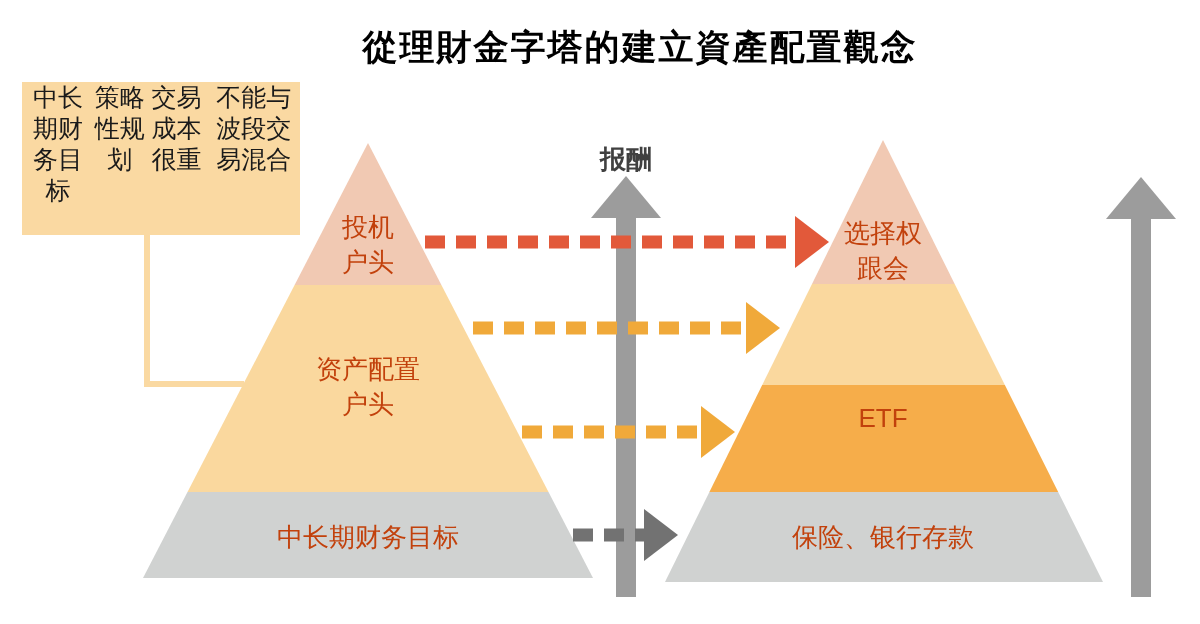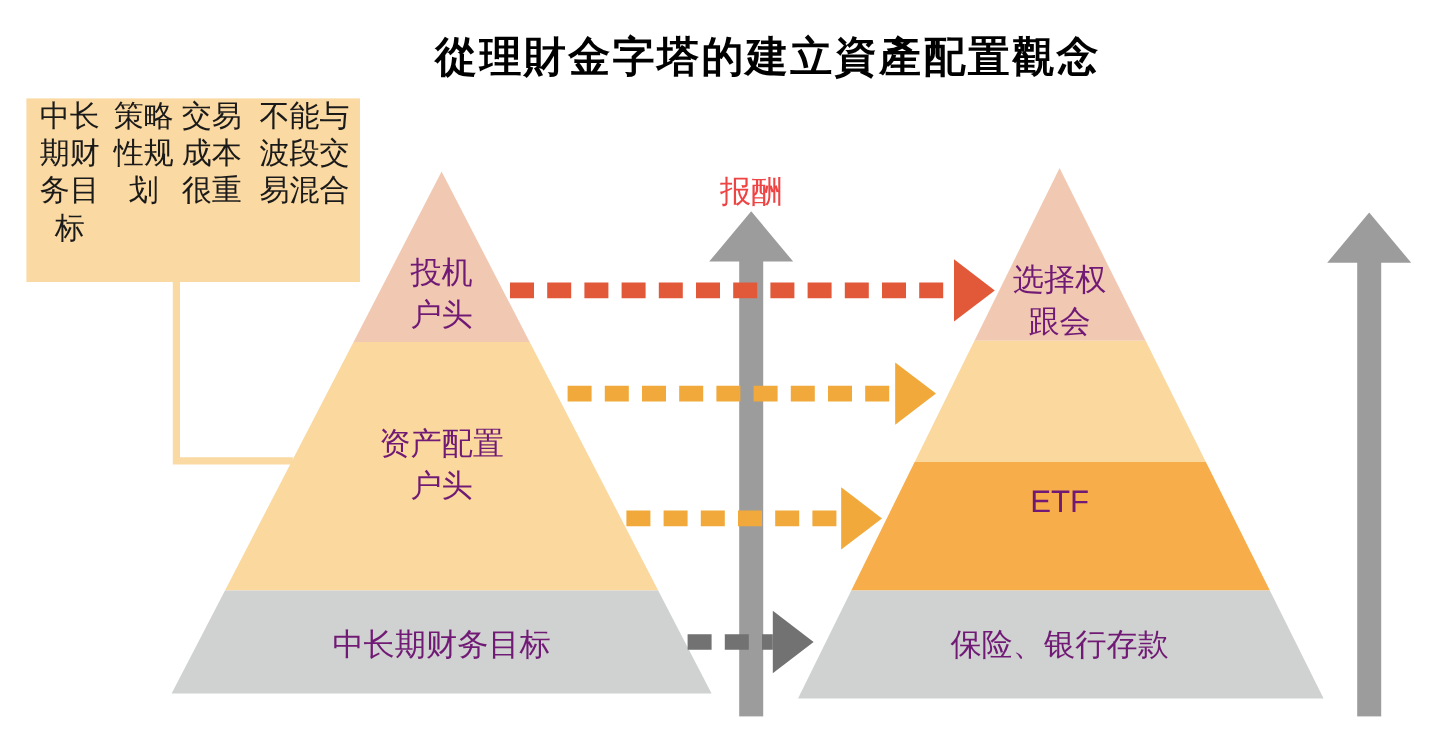--- a/index.html
+++ b/index.html
@@ -22,28 +22,28 @@
   .callout{
     position:absolute;left:22px;top:82px;width:278px;height:153px;
     background:#FAD9A2;
     display:flex;flex-direction:row;justify-content:center;
     text-align:center;
     font-size:25px;line-height:31px;color:#1a1a1a;
   }
   .lbl{
     position:absolute;
     text-align:center;
-    font-size:26px;line-height:35px;color:#701a75;
+    font-size:26px;line-height:35px;color:#c2410c;
     white-space:nowrap;
   }
   .lbl div{white-space:nowrap;}
   .axis-lbl{
     position:absolute;width:100px;
     text-align:center;
-    font-size:26px;line-height:30px;color:#ef4444;
+    font-size:26px;line-height:30px;color:#404040;font-weight:bold;
   }
 </style>
 </head>
 <body>
 
 <div class="canvas">
 
   <svg class="layer" width="1200" height="624" viewBox="0 0 1200 624">
 
     <polyline points="147,233 147,384 244,384" fill="none" stroke-width="6" stroke="#FAD9A2"></polyline>

